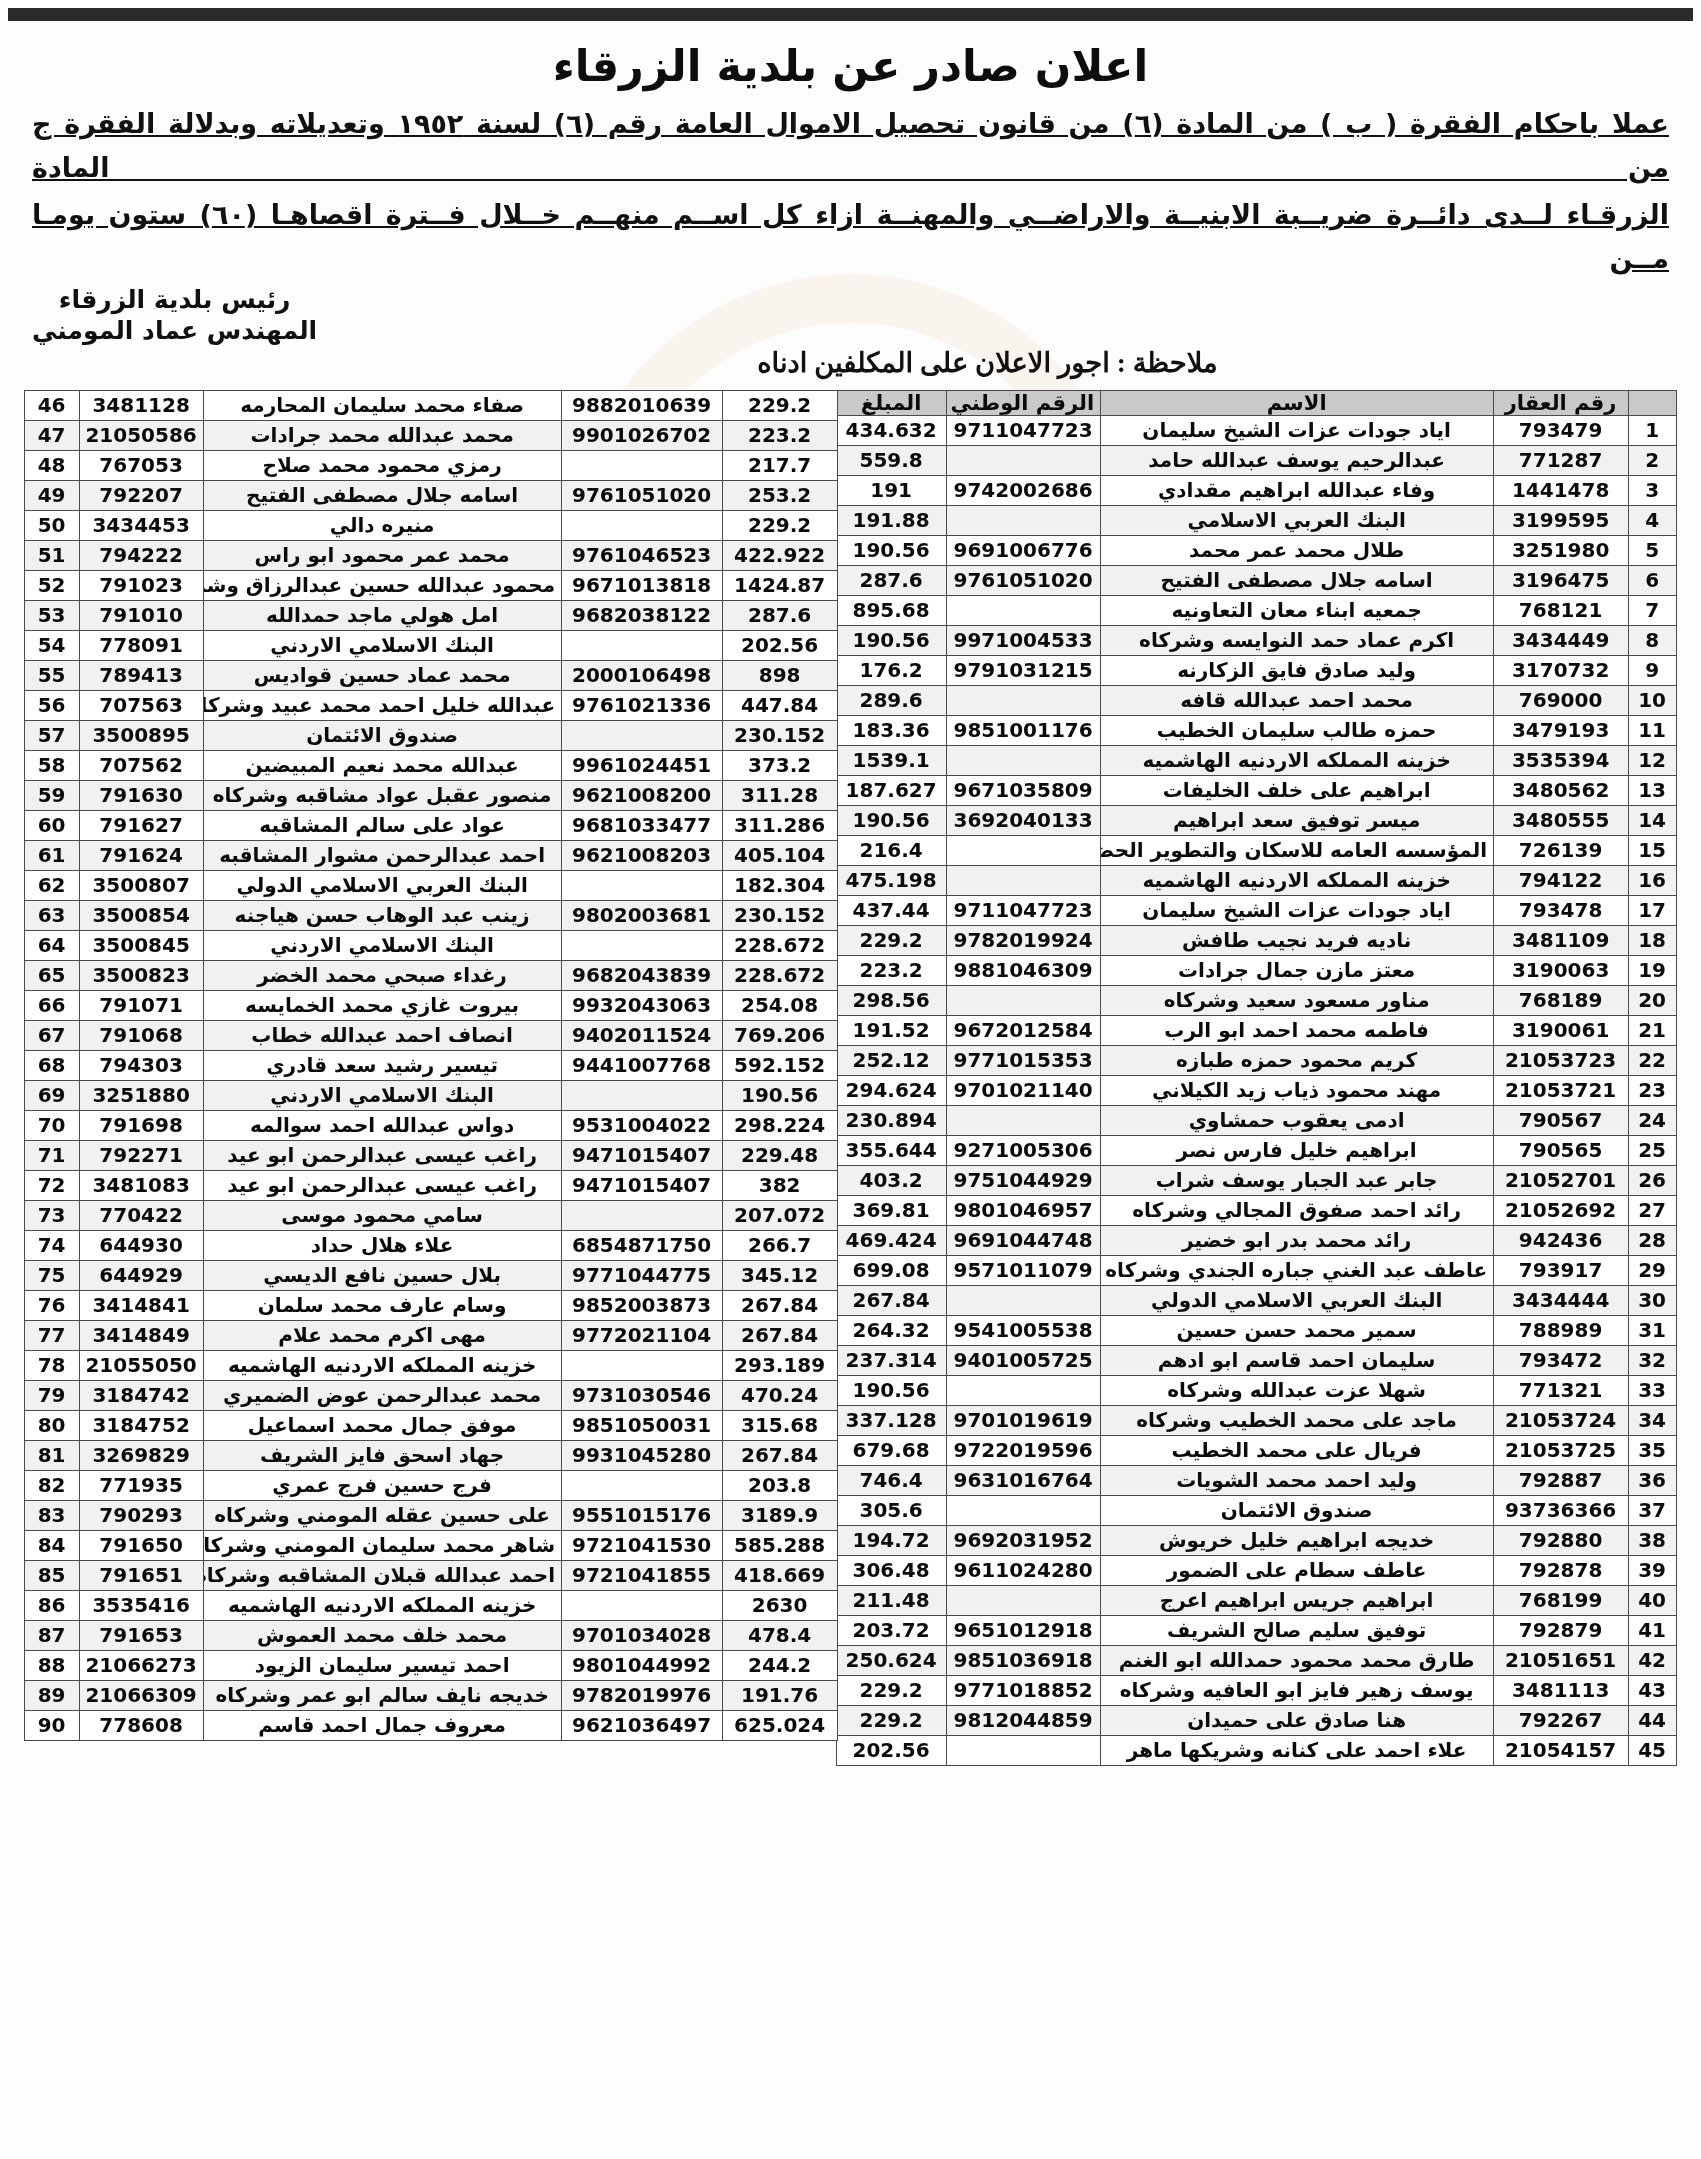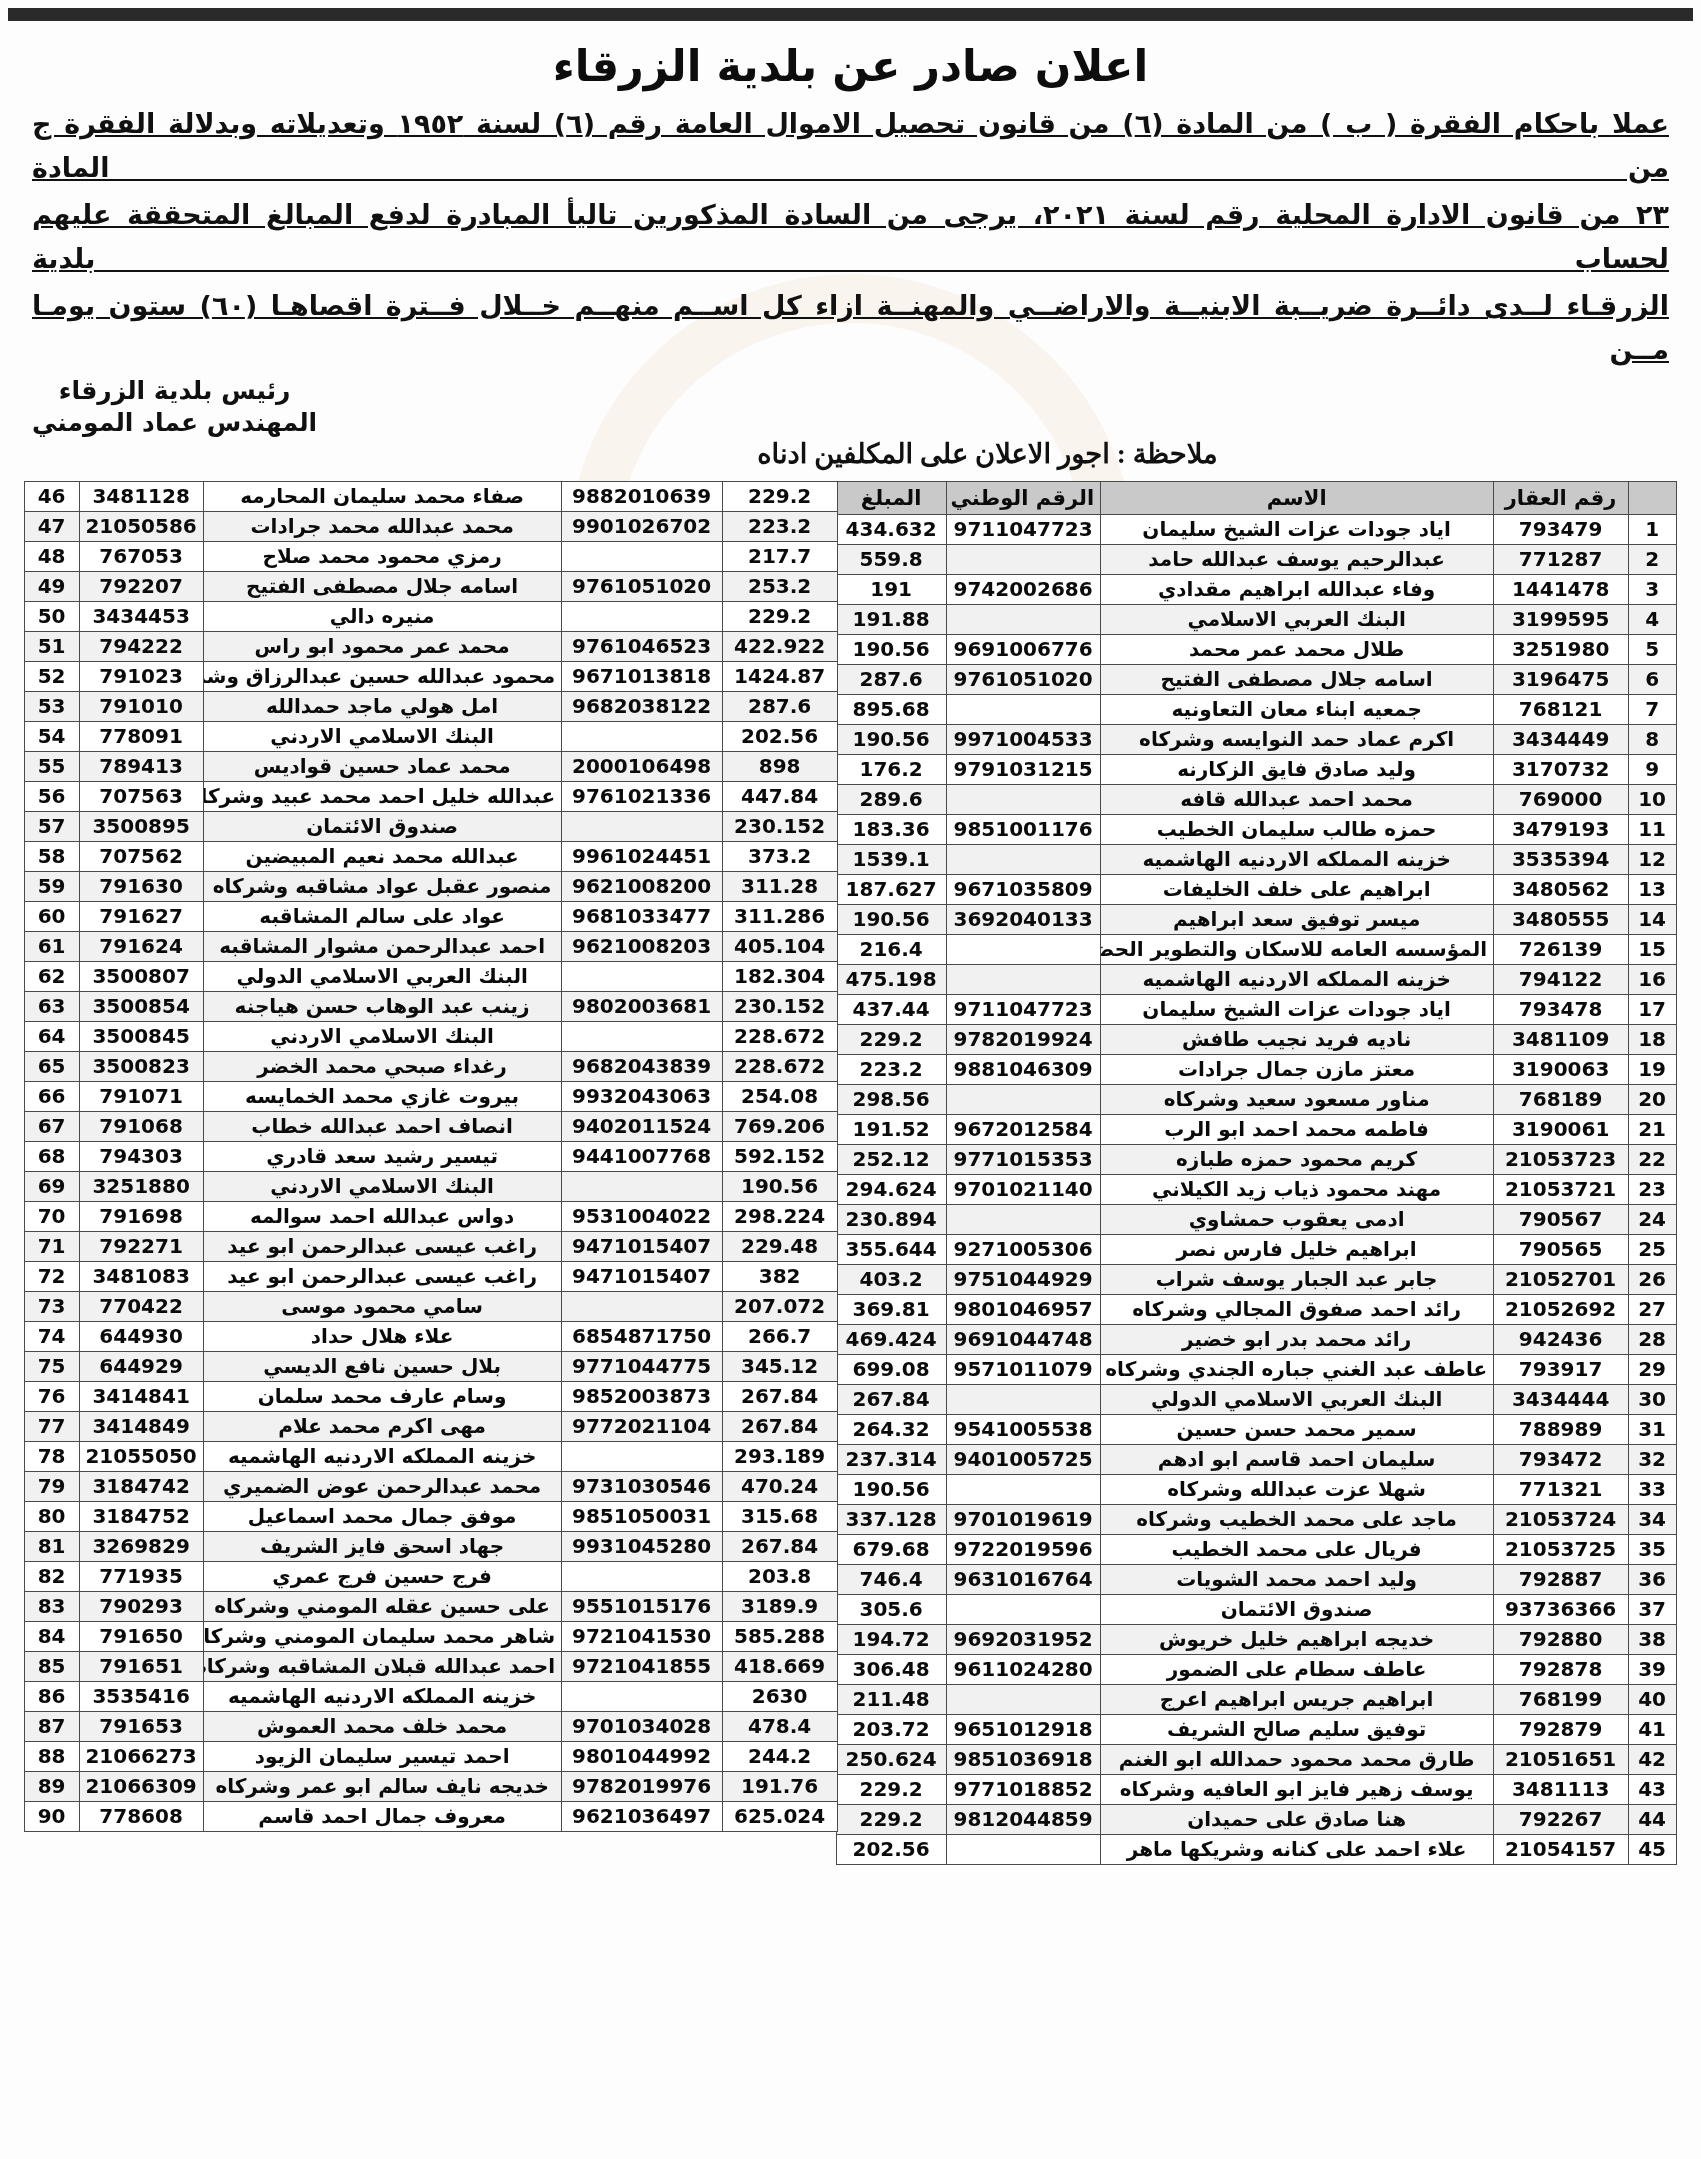--- a/index.html
+++ b/index.html
@@ -149,21 +149,21 @@
     height: 30px;
     line-height: 1.05;
     white-space: nowrap;
     overflow: hidden;
     color: #0b0b0b;
   }
   table.grid thead th {
     background: #c9c9c9;
     font-size: 21px;
     text-align: center;
-    height: 33px;
+    height: 25px;
   }
 
   
   col.c-idx  { width: 48px; }
   col.c-prop { width: 135px; }
   col.c-name { width: 393px; }
   col.c-nat  { width: 154px; }
   col.c-amt  { width: 110px; }
 
   col.l-amt  { width: 115px; }
@@ -199,21 +199,20 @@
       </div>
     <div class="wm-text">الإخبارية</div>
   </div>
 
   <div class="content">
 
     <div class="header">
       <div class="doc-title">اعلان صادر عن بلدية الزرقاء</div>
 
       <p class="body-par">عملا باحكام الفقرة ( ب ) من المادة (٦) من قانون تحصيل الاموال العامة رقم (٦) لسنة ١٩٥٢ وتعديلاته وبدلالة الفقرة ج من المادة</p>
-      <p class="body-par">٢٣ من قانون الادارة المحلية رقم لسنة ٢٠٢١، يرجى من السادة المذكورين تاليأ المبادرة لدفع المبالغ المتحققة عليهم لحساب بلدية</p>
       <p class="body-par">الزرقـاء لــدى دائــرة ضريــبة الابنيــة والاراضــي والمهنــة ازاء كل اســم منهــم خــلال فــترة اقصاهـا (٦٠) ستون يومـا مــن</p>
 
       <div class="sign-row">
         <div class="signature">
           <div>رئيس بلدية الزرقاء</div>
           <div>المهندس عماد المومني</div>
         </div>
       </div>
 
       <div class="note-row">

